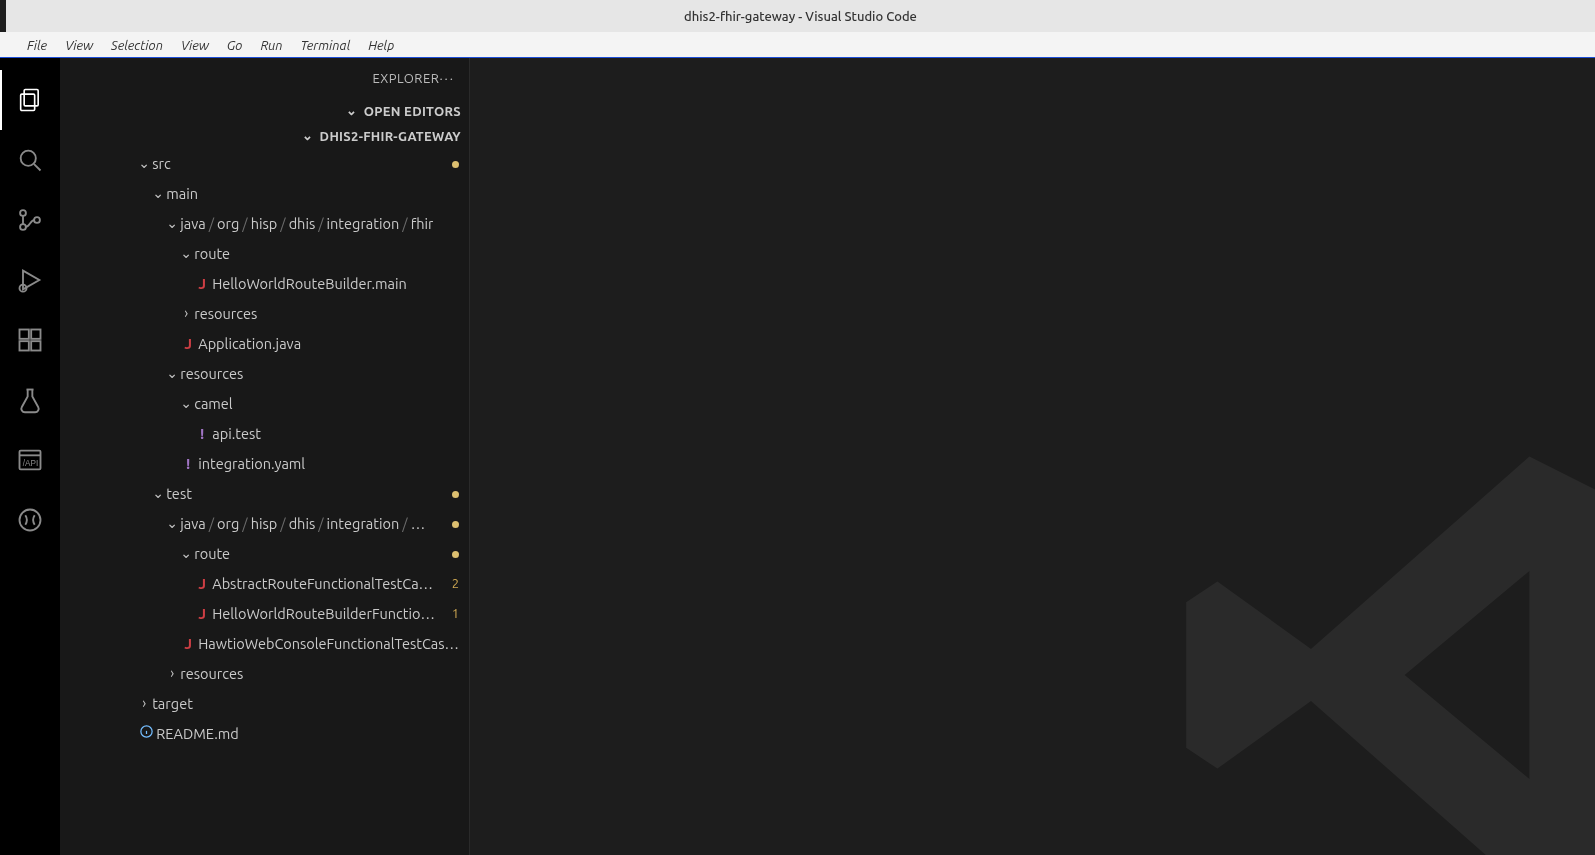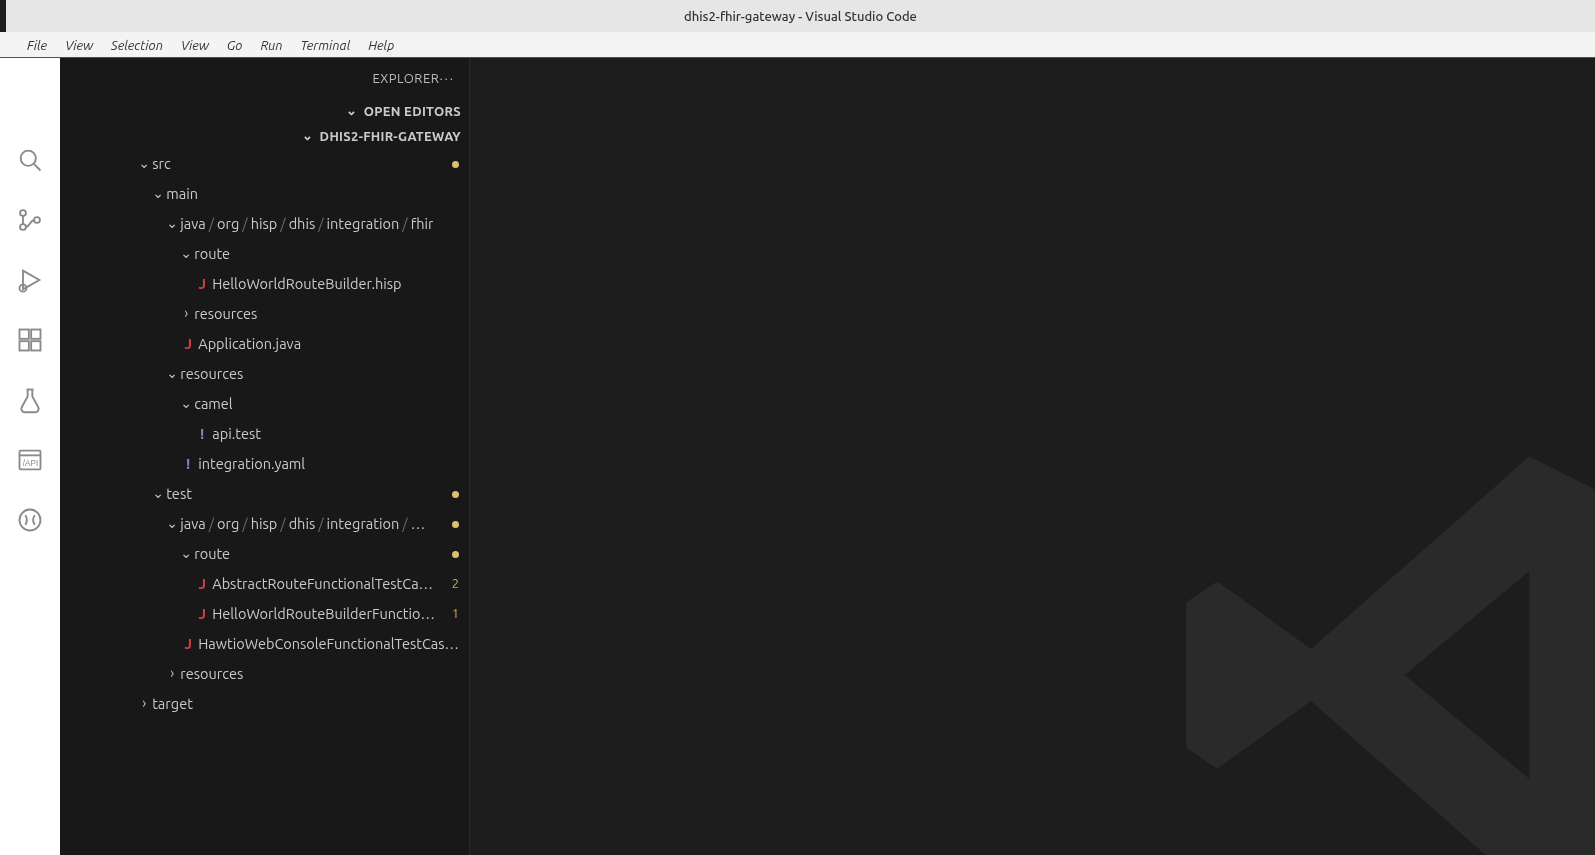--- a/index.html
+++ b/index.html
@@ -41,21 +41,21 @@
     cursor: default;
   }
   .workspace {
     flex: 1;
     display: flex;
     background: #1e1e1e;
     min-height: 0;
   }
   .activitybar {
     width: 60px;
-    background: #ffffff;
+    background: #000000;
     display: flex;
     flex-direction: column;
     align-items: center;
     padding-top: 12px;
   }
   .activitybar .act-icon {
     width: 60px;
     height: 60px;
     display: flex;
     align-items: center;
@@ -299,21 +299,21 @@
         <span class="label">fhir</span>
       </div>
 
       <div class="row" style="padding-left:68px">
         <span class="chev">⌄</span>
         <span class="label">route</span>
       </div>
 
       <div class="row" style="padding-left:82px">
         <span class="ficon c-java">J</span>
-        <span class="label">HelloWorldRouteBuilder.hisp</span>
+        <span class="label">HelloWorldRouteBuilder.main</span>
       </div>
 
       <div class="row" style="padding-left:68px">
         <span class="chev">›</span>
         <span class="label">resources</span>
       </div>
 
       <div class="row" style="padding-left:68px">
         <span class="ficon c-java">J</span>
         <span class="label">Application.java</span>
@@ -393,20 +393,30 @@
         <span class="chev">›</span>
         <span class="label">resources</span>
       </div>
 
       <div class="row" style="padding-left:26px">
         <span class="chev">›</span>
         <span class="label">target</span>
       </div>
 
 
+      <div class="row" style="padding-left:26px">
+        <span class="ficon c-info">
+          <svg width="15" height="15" viewBox="0 0 24 24" fill="none" stroke="currentColor" stroke-width="2">
+              <circle cx="12" cy="12" r="9"></circle>
+              <line x1="12" y1="8" x2="12" y2="8"></line>
+              <line x1="12" y1="11" x2="12" y2="16"></line>
+            </svg>
+        </span>
+        <span class="label">README.md</span>
+      </div>
 
     </div>
   </div>
 
   <div class="editor">
     <svg class="watermark" viewBox="0 0 100 100">
       <path fill="#ffffff" d="M72 8 L92 18 L92 82 L72 92 L30 55 L12 68 L6 64 L6 36 L12 32 L30 45 Z M72 30 L48 50 L72 70 Z"></path>
     </svg>
   </div>
 </div>

